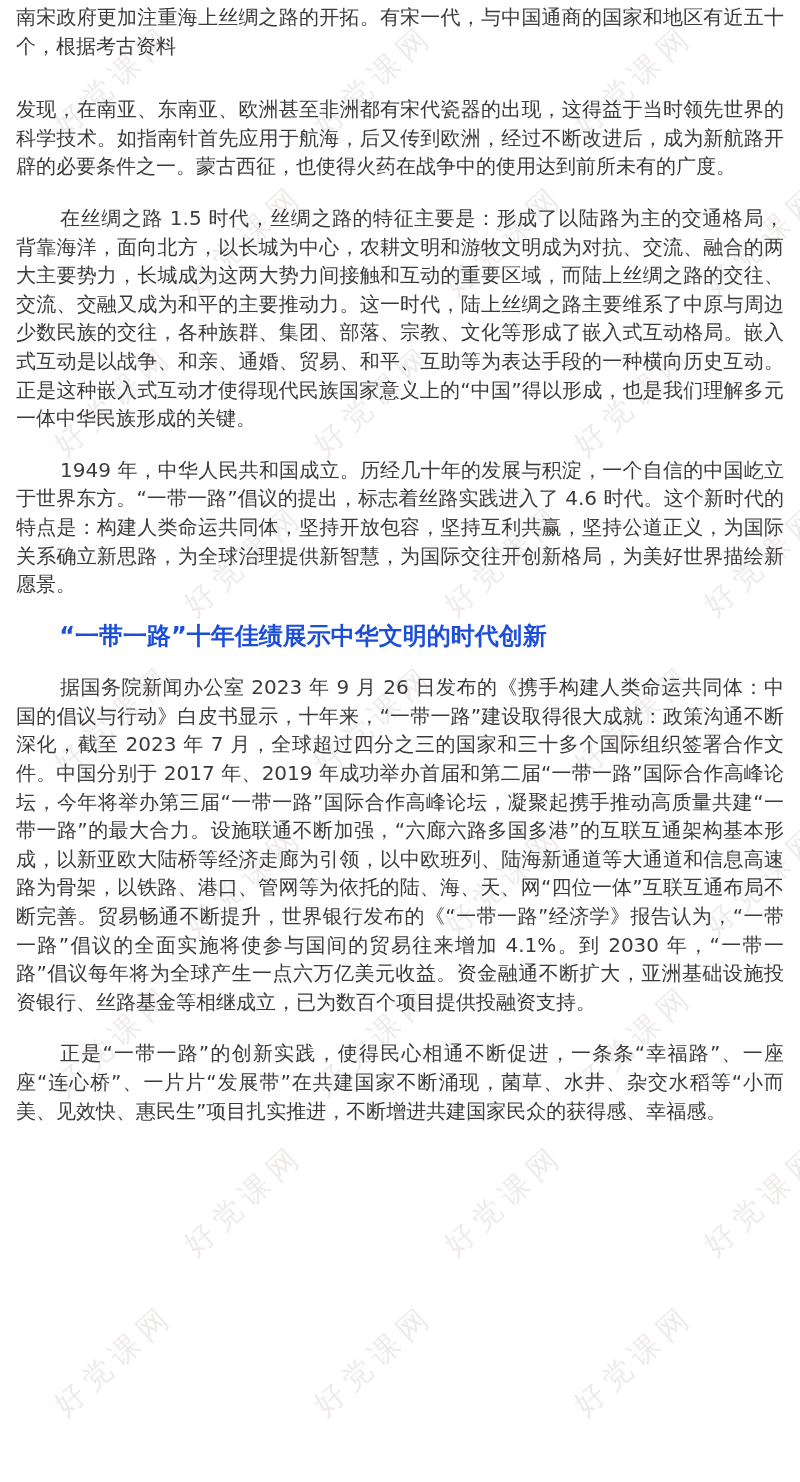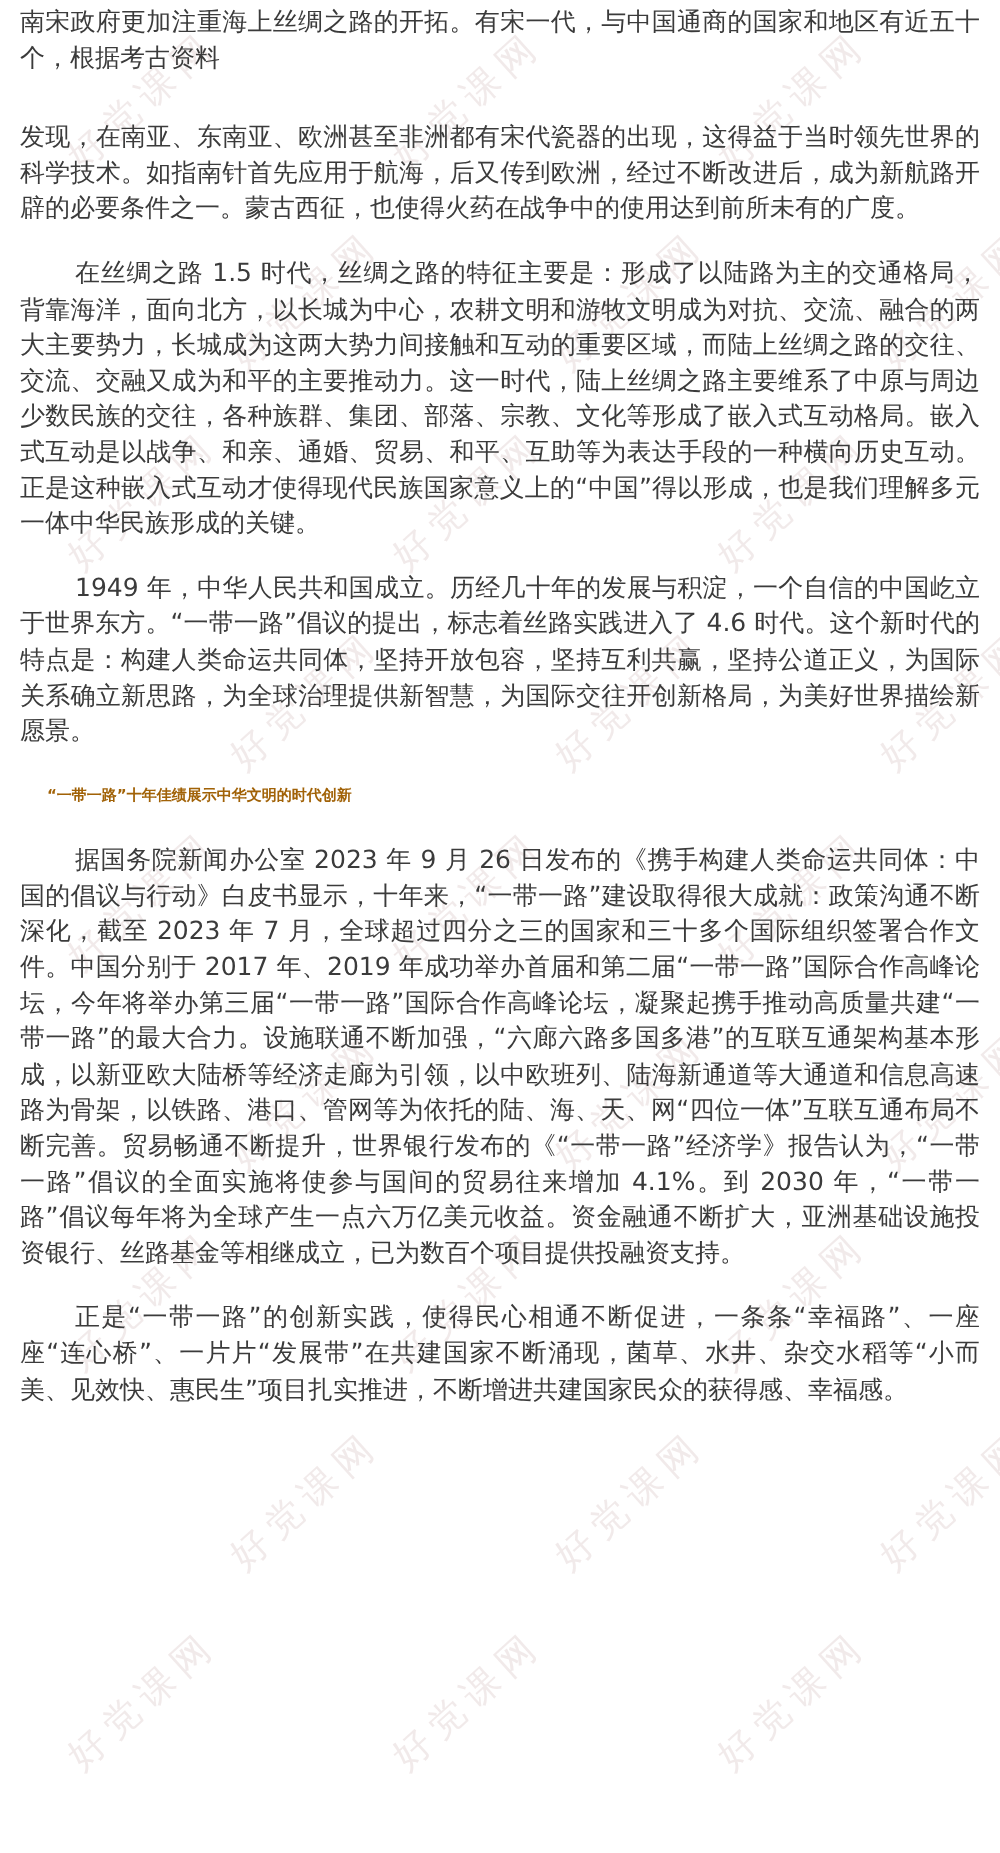--- a/index.html
+++ b/index.html
@@ -49,25 +49,25 @@
     text-indent: 2.2em;
     word-break: break-all;
   }
   .doc p.no-indent { text-indent: 0; }
   .doc p.continuation {
     margin-bottom: 35px;   
     text-indent: 0;
   }
   .doc h2.sec-heading {
     margin: 0 0 23px 0;
-    font-size: 12px;
+    font-size: 24px;
     line-height: 28.6px;
     font-weight: 700;
     text-indent: 1.8em;
-    color: #a16207;
+    color: #1d4ed8;
   }
 </style>
 </head>
 <body>
 
 <div class="page">
 
   <div class="wm-layer">
       <span class="wm-tile" style="left: 40px; top: 60px; color: rgb(220, 202, 202);">好党课网</span>
       <span class="wm-tile" style="left: 300px; top: 60px; color: rgb(220, 202, 202);">好党课网</span>

